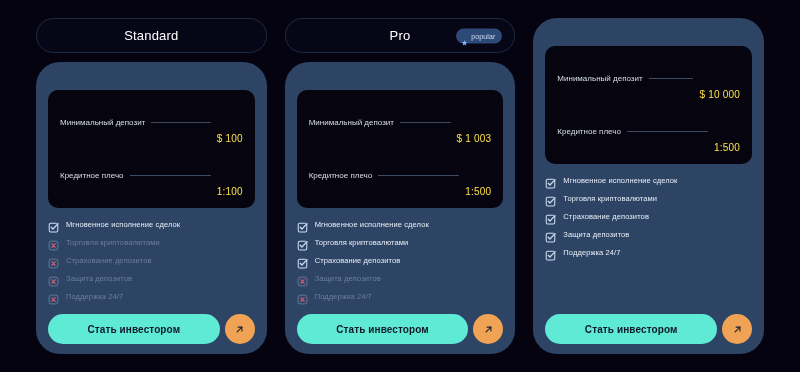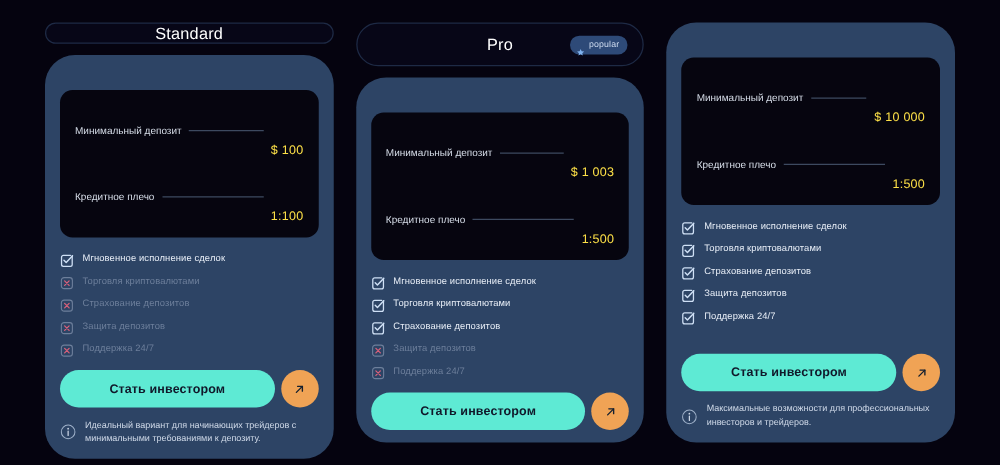--- a/index.html
+++ b/index.html
@@ -253,28 +253,20 @@
         </div>
         <div class="cta-row">
           <button class="cta-button">Стать инвестором</button>
           <div class="cta-arrow">
             <svg viewBox="0 0 16 16" fill="none">
               <path d="M4.5 11.5 11.5 4.5" stroke="#16202f" stroke-width="1.6" stroke-linecap="round"></path>
               <path d="M5.9 4.5h5.6v5.6" stroke="#16202f" stroke-width="1.6" stroke-linecap="round" stroke-linejoin="round"></path>
             </svg>
           </div>
         </div>
-        <div class="note">
-          <span class="note-ico"><svg viewBox="0 0 16 16" fill="none">
-              <circle cx="8" cy="8" r="6.7" stroke="#9fb1c9" stroke-width="1"></circle>
-              <circle cx="8" cy="4.9" r="0.85" fill="#cfd9e8"></circle>
-              <path d="M8 7.2v4.3" stroke="#cfd9e8" stroke-width="1.2" stroke-linecap="round"></path>
-            </svg></span>
-          <span class="note-text">Идеальный вариант для начинающих трейдеров с минимальными требованиями к депозиту.</span>
-        </div>
       </div>
     </div>
     <div class="plan-column">
       <div class="plan-header">
         <span class="plan-title">Pro</span>
         <div class="popular-badge">
           <span class="star-ico"><svg viewBox="0 0 16 16" fill="none">
               <path d="M8 1.4 9.9 5.7l4.6.4-3.5 3.1 1 4.5L8 11.4 4 13.7l1-4.5L1.5 6.1l4.6-.4z" fill="#7fb2ef"></path>
             </svg></span>
           <span class="badge-text">popular</span>
@@ -394,23 +386,15 @@
         </div>
         <div class="cta-row">
           <button class="cta-button">Стать инвестором</button>
           <div class="cta-arrow">
             <svg viewBox="0 0 16 16" fill="none">
               <path d="M4.5 11.5 11.5 4.5" stroke="#16202f" stroke-width="1.6" stroke-linecap="round"></path>
               <path d="M5.9 4.5h5.6v5.6" stroke="#16202f" stroke-width="1.6" stroke-linecap="round" stroke-linejoin="round"></path>
             </svg>
           </div>
         </div>
-        <div class="note">
-          <span class="note-ico"><svg viewBox="0 0 16 16" fill="none">
-              <circle cx="8" cy="8" r="6.7" stroke="#9fb1c9" stroke-width="1"></circle>
-              <circle cx="8" cy="4.9" r="0.85" fill="#cfd9e8"></circle>
-              <path d="M8 7.2v4.3" stroke="#cfd9e8" stroke-width="1.2" stroke-linecap="round"></path>
-            </svg></span>
-          <span class="note-text">Максимальные возможности для профессиональных инвесторов и трейдеров.</span>
-        </div>
       </div>
     </div>
   </div>
 
 </body></html>

